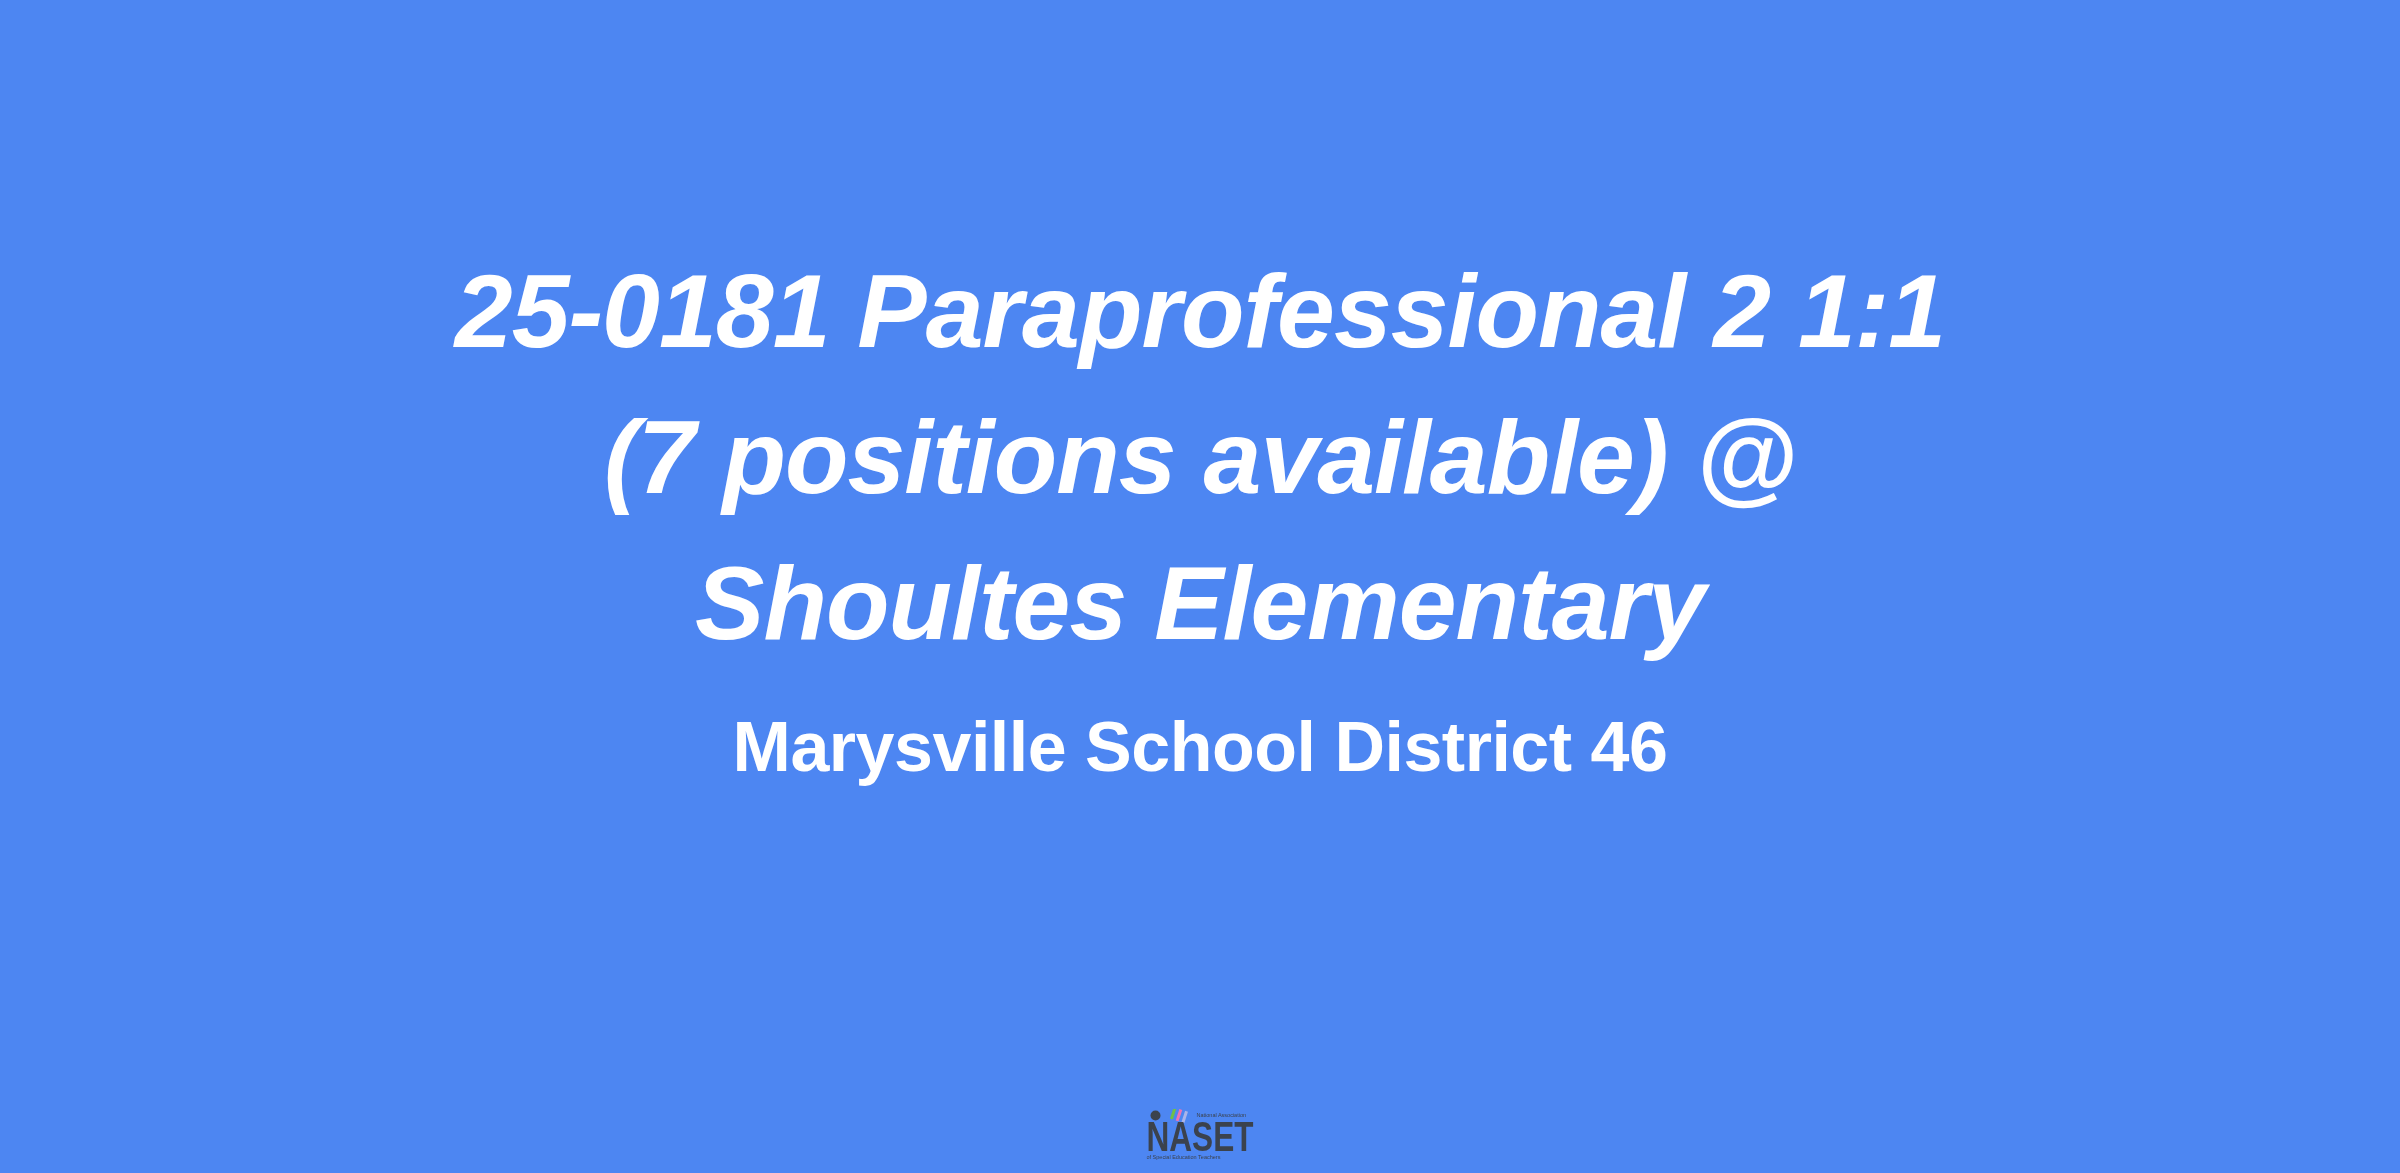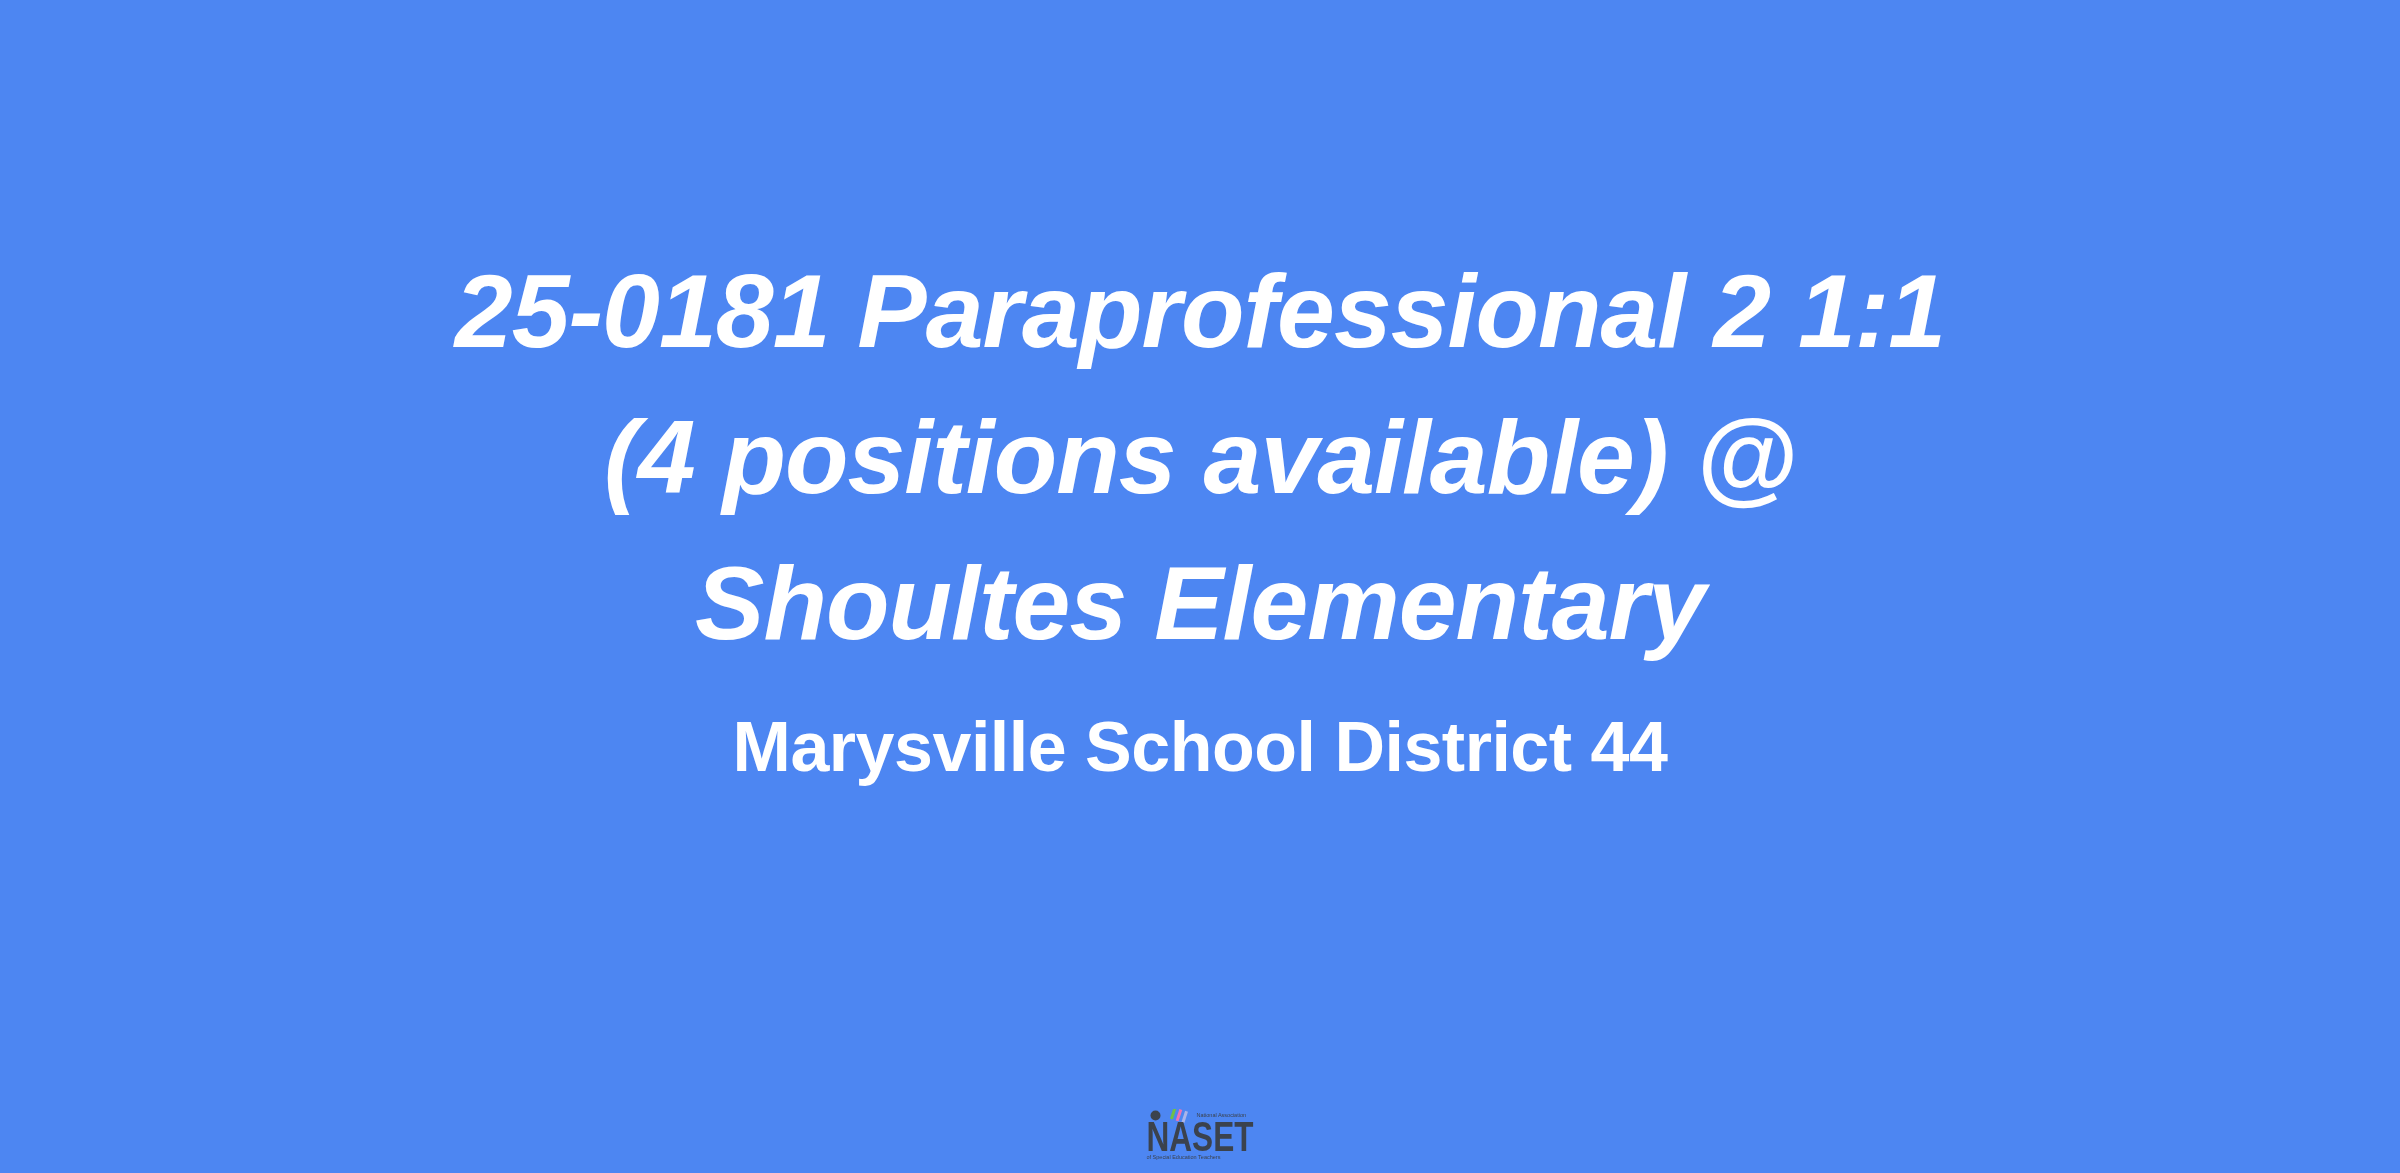--- a/index.html
+++ b/index.html
@@ -47,24 +47,24 @@
     height: 51px;
   }
   .naset-logo svg { display: block; width: 107px; height: 51px; }
 </style>
 </head>
 <body>
 
 <main class="hero">
   <h1 class="title">
     <span class="title-line">25-0181 Paraprofessional 2 1:1</span>
-    <span class="title-line">(4 positions available) @</span>
+    <span class="title-line">(7 positions available) @</span>
     <span class="title-line">Shoultes Elementary</span>
   </h1>
-  <div class="subtitle">Marysville School District 44</div>
+  <div class="subtitle">Marysville School District 46</div>
 </main>
 
 <div class="naset-logo">
   <svg viewBox="0 0 107 51" xmlns="http://www.w3.org/2000/svg">
 
     <circle cx="9" cy="6.5" r="5" fill="#3b424d"></circle>
 
     <path d="M 2 17 L 7 2 L 9.5 2 L 4.5 17 Z" fill="#3b424d" opacity="0"></path>
 
     <g transform="rotate(18 32 6)">

